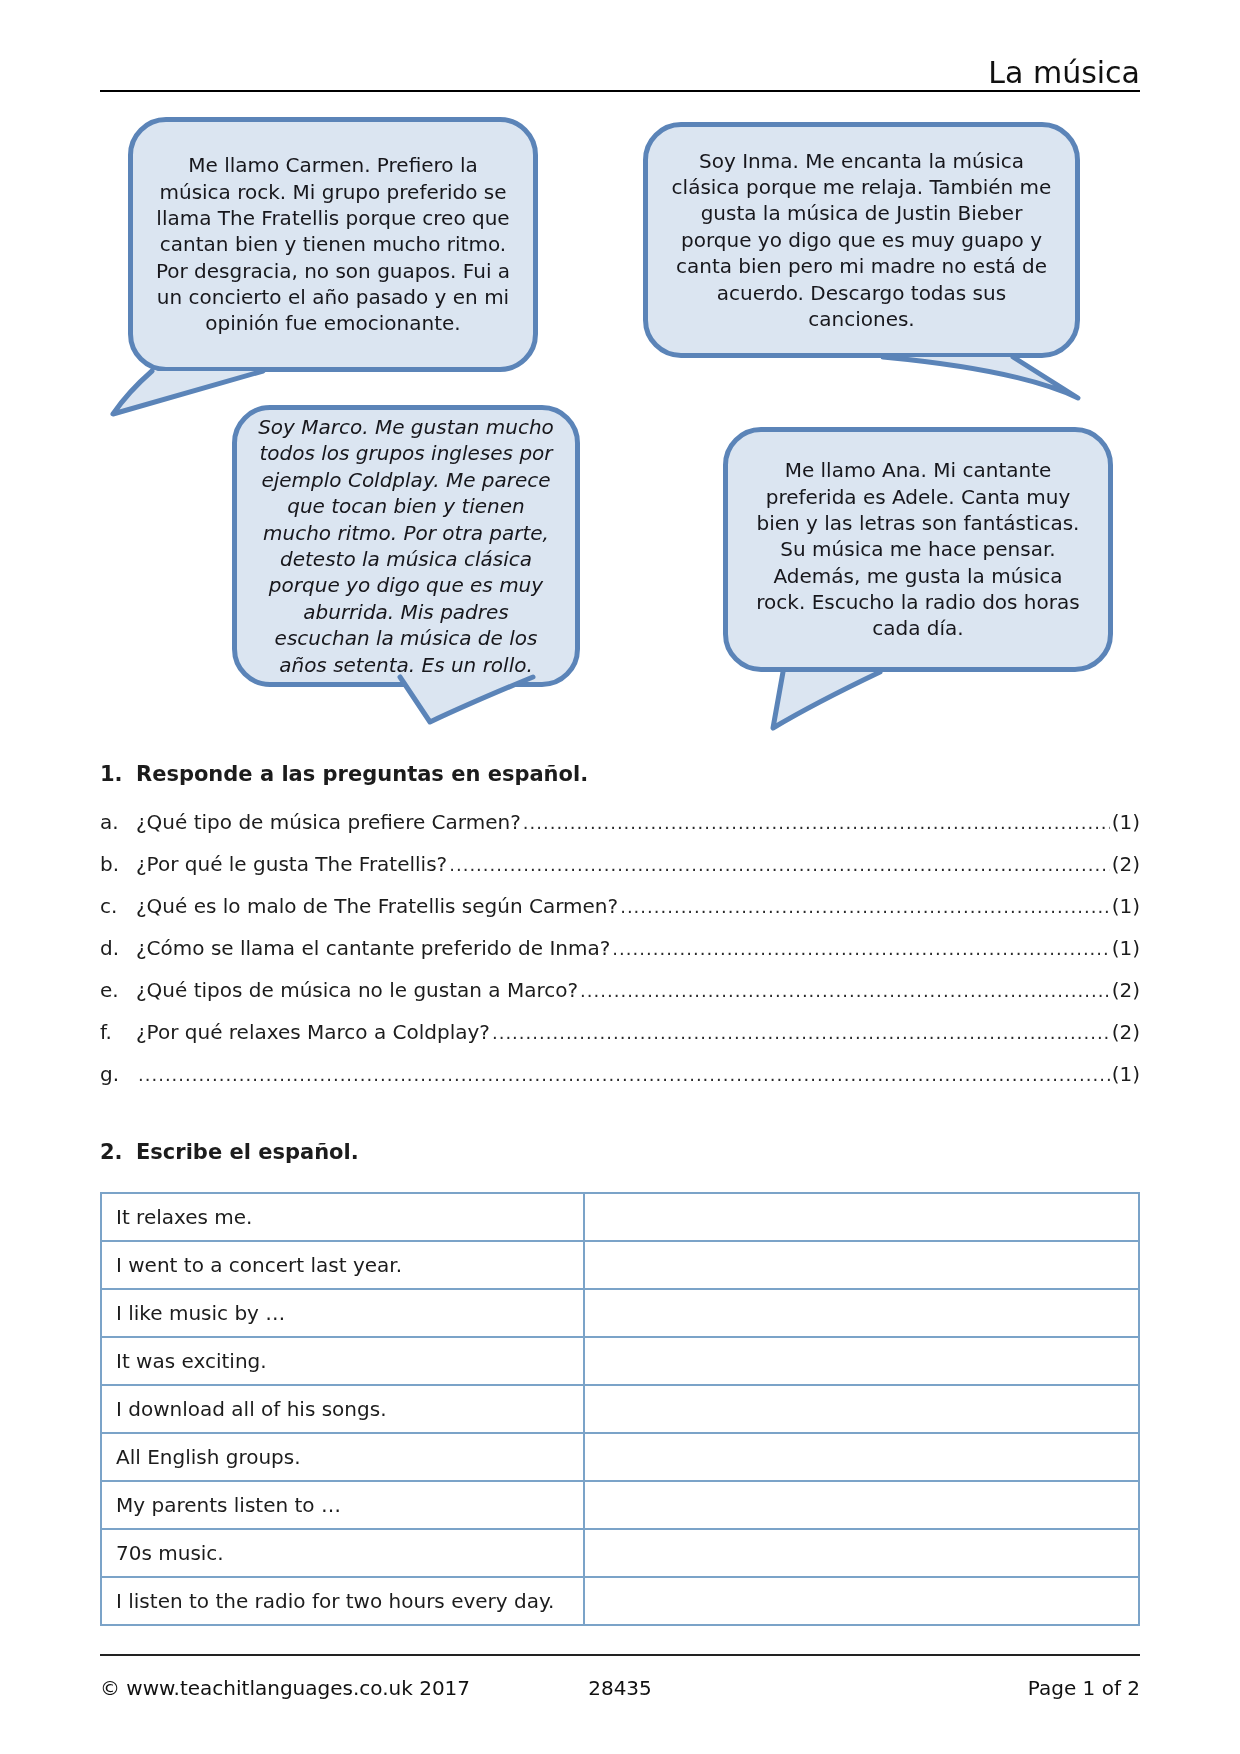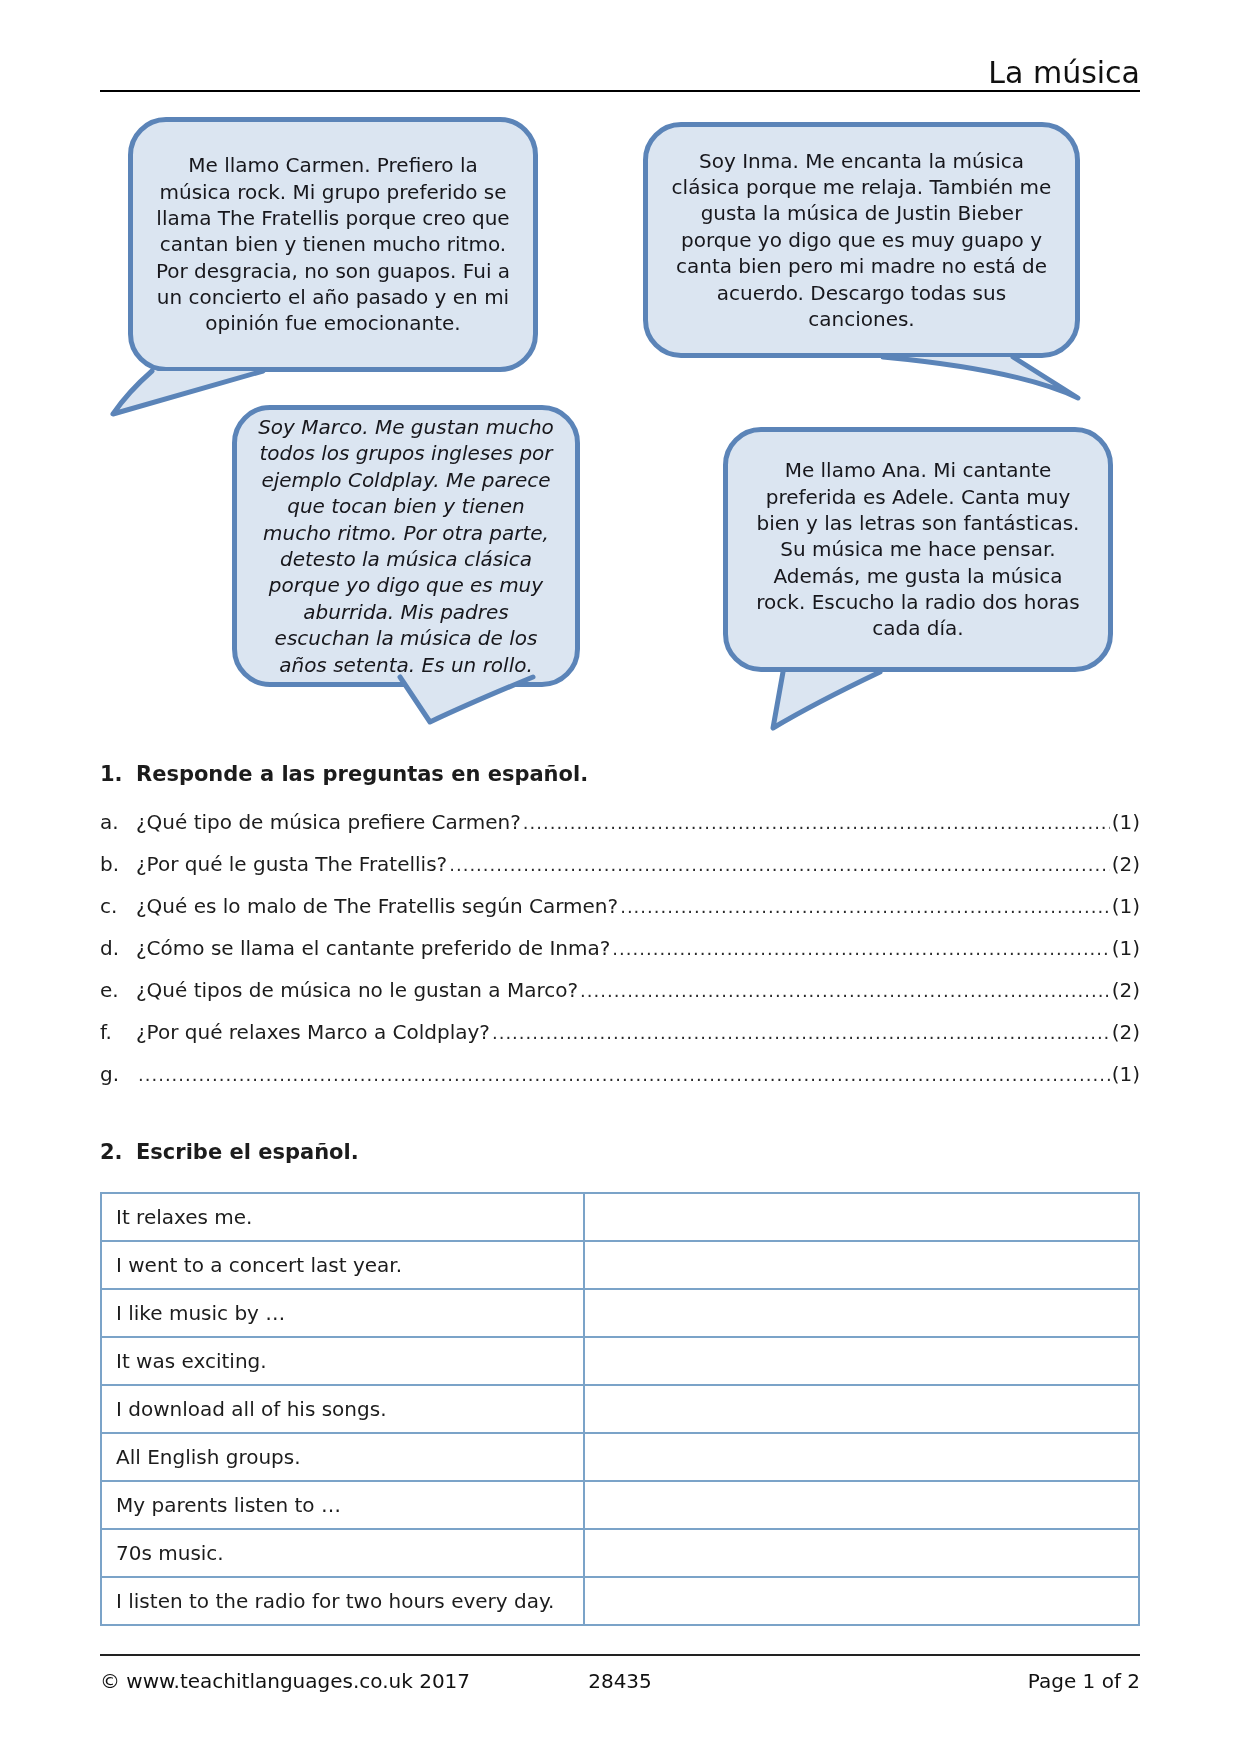--- a/index.html
+++ b/index.html
@@ -81,21 +81,21 @@
     padding:0 0 0 14px;
     vertical-align:middle;
   }
   .xtable td.eng { width:46.5%; }
   .xtable td.ans { width:53.5%; }
 
   
   .footer {
     margin-top:28px;
     border-top:2px solid #222;
-    padding-top:13px;
+    padding-top:20px;
     display:flex; align-items:flex-end;
     font-size:20px; color:#111;
   }
   .footer .left { flex:1; text-align:left; }
   .footer .mid { flex:none; }
   .footer .right { flex:1; text-align:right; }
 </style>
 </head>
 <body>
 

